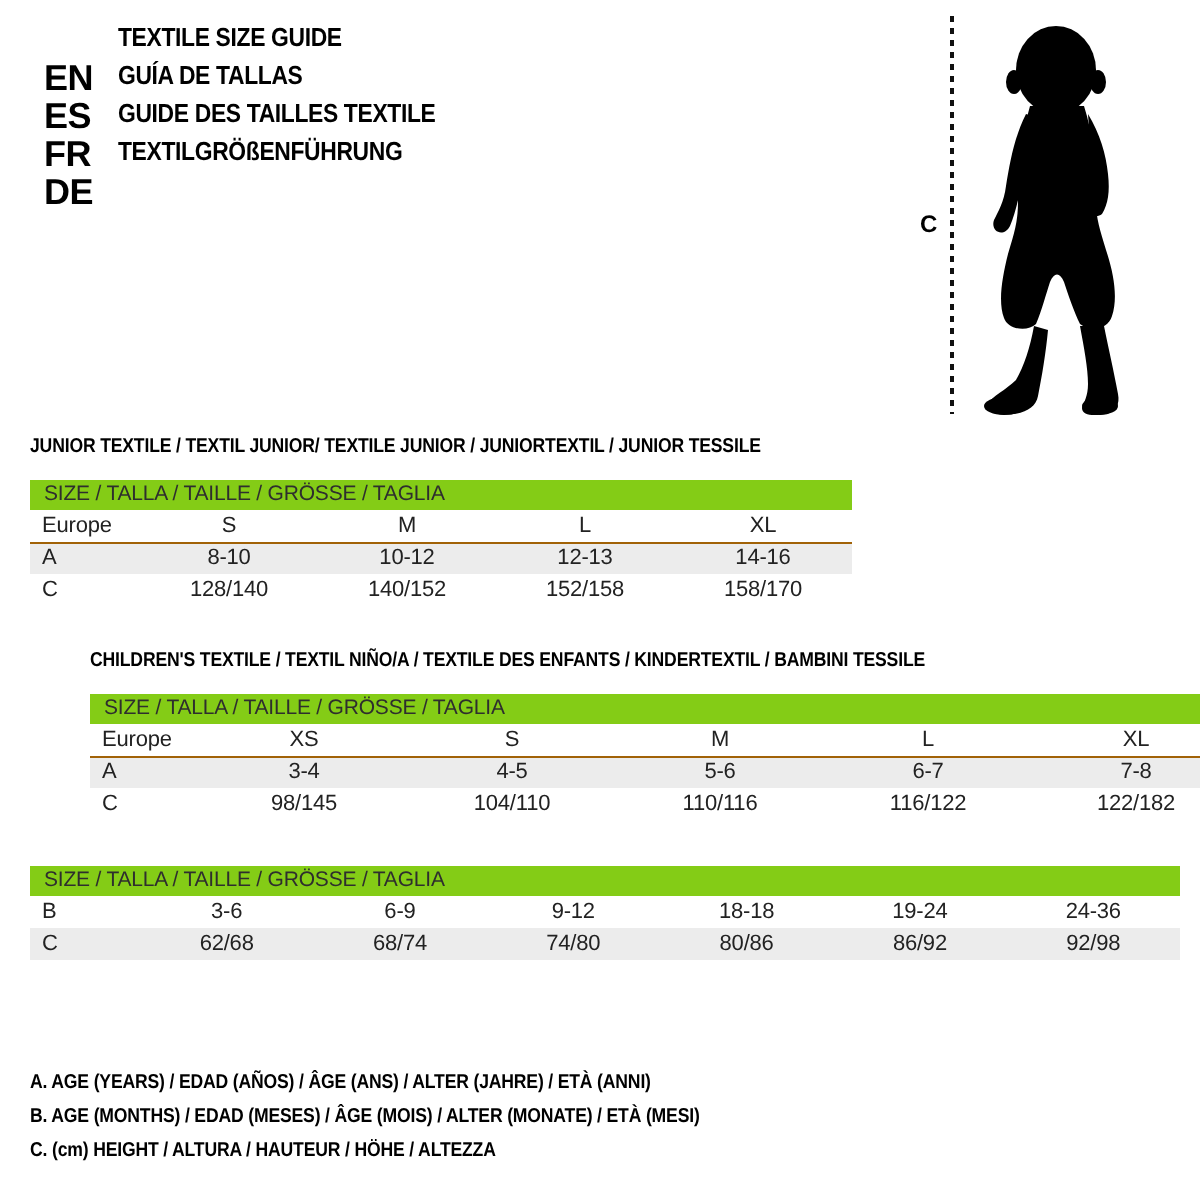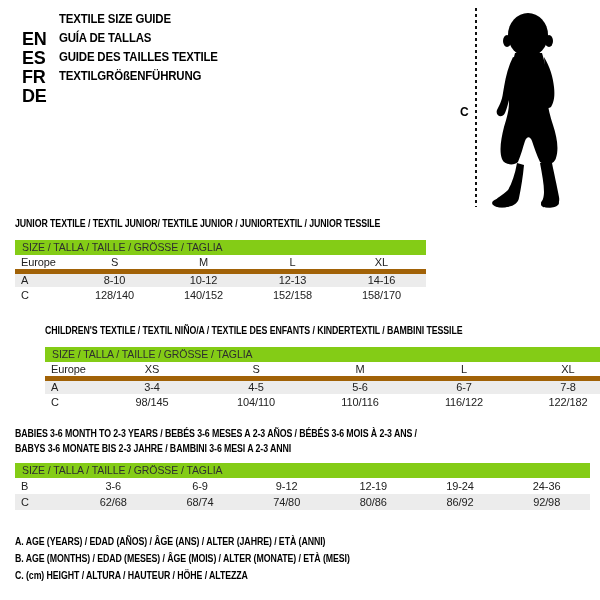--- a/index.html
+++ b/index.html
@@ -56,21 +56,21 @@
     letter-spacing: -0.1px; white-space: nowrap;
     margin-top: 9px;
   }
   .s3 .size-bar { margin-top: 7px; }
   .size-table { width: 100%; border-collapse: collapse; table-layout: fixed; }
   .size-table td {
     height: 16px; font-size: 11px; color: #222;
     text-align: center; padding: 0; letter-spacing: -0.1px;
   }
   .size-table td.row-label { text-align: left; padding-left: 6px; }
-  .size-table tr.header-row { border-bottom: 5px solid #a16207; }
+  .size-table tr.header-row { border-bottom: 1px solid #a16207; }
   .size-table tr.shaded { background: #ececec; }
 
   
   .notes { position: absolute; left: 15px; top: 533px; }
   .note-line {
     font-size: 10px; font-weight: 700; line-height: 17px;
     letter-spacing: -0.1px; white-space: nowrap;
     transform: scaleX(0.88); transform-origin: 0 50%;
   }
 </style>
@@ -204,42 +204,38 @@
               <td class="cell">98/145</td>
               <td class="cell">104/110</td>
               <td class="cell">110/116</td>
               <td class="cell">116/122</td>
               <td class="cell">122/182</td>
             </tr>
           </tbody>
         </table>
       </div>
       <div class="section s3">
-        <div class="sec-heading">
-          <div class="sec-heading-line">BABIES 3-6 MONTH TO 2-3 YEARS / BEBÉS 3-6 MESES A 2-3 AÑOS / BÉBÉS 3-6 MOIS À 2-3 ANS /</div>
-          <div class="sec-heading-line">BABYS 3-6 MONATE BIS 2-3 JAHRE / BAMBINI 3-6 MESI A 2-3 ANNI</div>
-        </div>
         <div class="size-bar">SIZE / TALLA / TAILLE / GRÖSSE / TAGLIA</div>
         <table class="size-table">
           <colgroup>
             <col style="width: 55px;">
             <col>
             <col>
             <col>
             <col>
             <col>
             <col>
           </colgroup>
           <tbody>
             <tr>
               <td class="row-label">B</td>
               <td class="cell">3-6</td>
               <td class="cell">6-9</td>
               <td class="cell">9-12</td>
-              <td class="cell">12-19</td>
+              <td class="cell">18-18</td>
               <td class="cell">19-24</td>
               <td class="cell">24-36</td>
             </tr>
             <tr class="shaded">
               <td class="row-label">C</td>
               <td class="cell">62/68</td>
               <td class="cell">68/74</td>
               <td class="cell">74/80</td>
               <td class="cell">80/86</td>
               <td class="cell">86/92</td>

